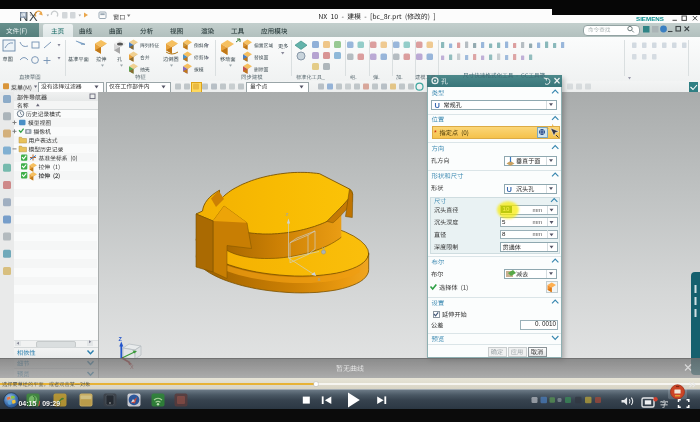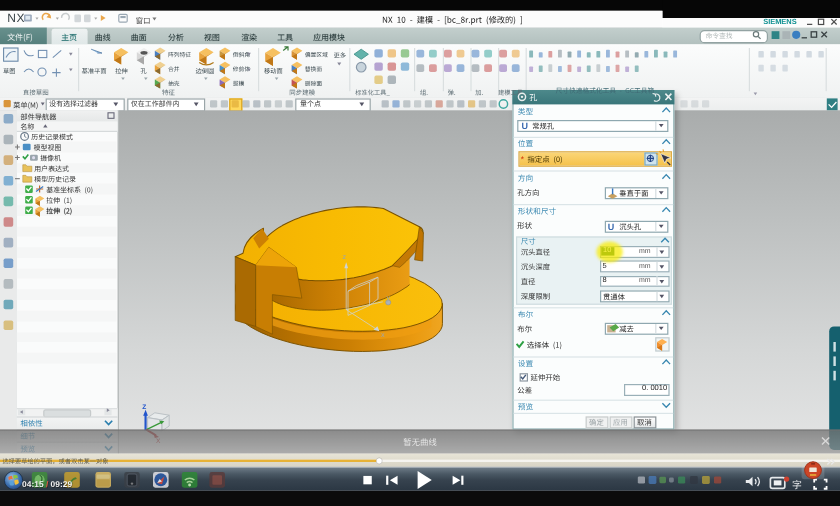--- a/index.html
+++ b/index.html
@@ -1,18 +1,18 @@
 <!DOCTYPE html>
 <html><head><meta charset="utf-8"><style>html,body{margin:0;padding:0;background:#000;}*{box-sizing:content-box;}body{font-family:"Liberation Sans",sans-serif;}#stage{position:relative;width:700px;height:422px;overflow:hidden;background:#fff;}#stage div{line-height:1.1;white-space:nowrap;}</style></head><body>
 <div id="stage">
     <div style="position:absolute;left:0px;top:0px;width:700px;height:8.5px;background:#060606"></div>
     <div style="position:absolute;left:552px;top:0px;width:148px;height:14.5px;background:#060606"></div>
     <div style="position:absolute;left:0px;top:8.5px;width:552px;height:14.8px;background:#fcfcfc;border-bottom:1px solid #e0e0e0"></div>
     <div style="position:absolute;left:552px;top:14.5px;width:148px;height:8.8px;background:#fcfcfc"></div>
-    <div style="position:absolute;left:6px;top:10px;width:30px;height:10px;font-size:10px;color:#3a4448;font-weight:normal;letter-spacing:.5px">NX</div>
+    <div style="position:absolute;left:19px;top:10px;width:30px;height:10px;font-size:13px;color:#3a4448;font-weight:normal;letter-spacing:.5px">NX</div>
     <div style="position:absolute;left:636px;top:15.8px;width:28px;height:7px;font-size:6.2px;color:#0f9091;font-weight:bold">SIEMENS</div>
     <div style="position:absolute;left:0px;top:23.3px;width:700px;height:14px;background:linear-gradient(#c3cfcd,#b2c0be)"></div>
     <div style="position:absolute;left:0px;top:23.3px;width:39px;height:14px;background:linear-gradient(#68908d,#557f7c)"></div>
     <div style="position:absolute;left:43px;top:24.3px;width:30px;height:13px;background:linear-gradient(#eef2f2,#dfe7e7);border-radius:2px 2px 0 0"></div>
     <div style="position:absolute;left:583px;top:24.6px;width:55px;height:9px;background:#fff;border:1px solid #93a3a3;border-radius:4px"></div>
     <div style="position:absolute;left:0px;top:37.3px;width:700px;height:43.5px;background:linear-gradient(#fbfcfc,#f0f2f2);border-bottom:1px solid #cdd2d3"></div>
     <div style="position:absolute;left:65px;top:40px;width:0.8px;height:36px;background:#dadfe0"></div>
     <div style="position:absolute;left:215px;top:40px;width:0.8px;height:36px;background:#dadfe0"></div>
     <div style="position:absolute;left:291px;top:40px;width:0.8px;height:36px;background:#dadfe0"></div>
     <div style="position:absolute;left:345px;top:40px;width:0.8px;height:36px;background:#dadfe0"></div>

